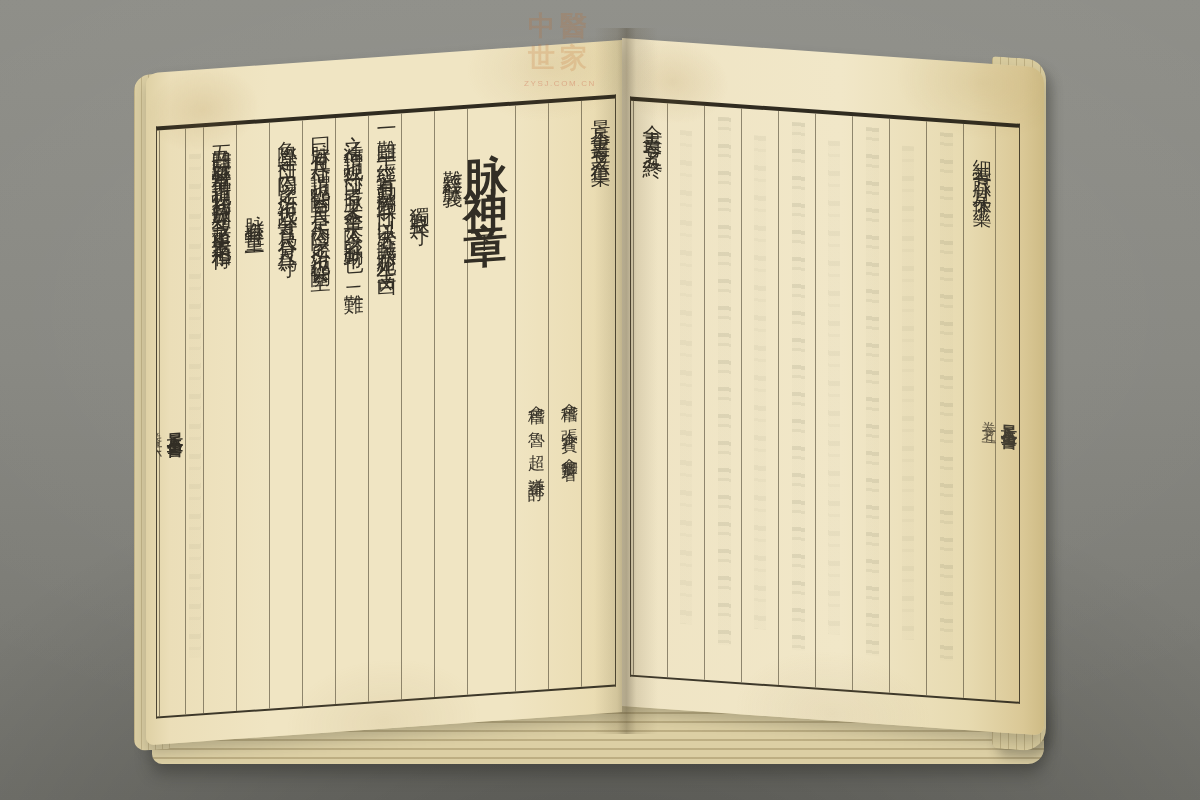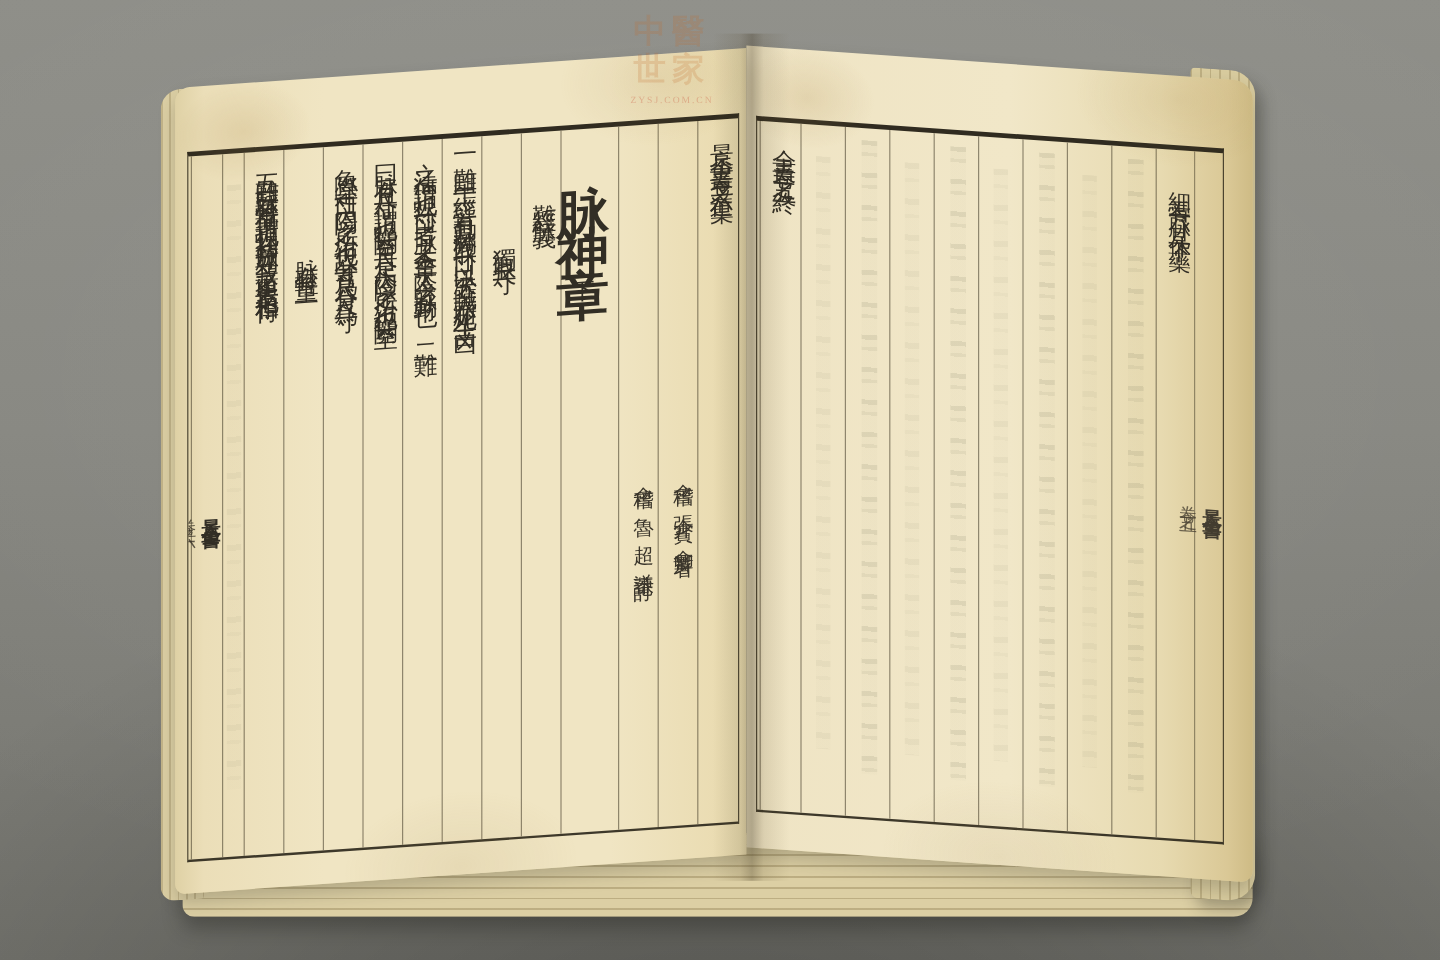--- a/index.html
+++ b/index.html
@@ -114,21 +114,21 @@
   .gutter{
     position:absolute;left:594px;top:28px;width:64px;height:706px;pointer-events:none;
     background:linear-gradient(90deg, rgba(80,66,35,0) 0%, rgba(80,66,35,.14) 36%,
       rgba(58,47,24,.30) 51%, rgba(80,66,35,.13) 66%, rgba(80,66,35,0) 100%);
   }
   
   .watermark{position:absolute;left:498px;top:6px;width:124px;height:104px;text-align:center;pointer-events:none;}
   .seal{width:66px;margin:4px auto 0;font-size:27px;line-height:1.2;letter-spacing:5px;
         color:rgba(196,106,42,.20);font-weight:bold;}
   .seal-caption{margin-top:4px;font-size:8px;letter-spacing:1.6px;color:rgba(198,70,45,.30);
-        font-family:Liberation Serif, serif;}
+        font-family:Liberation Sans, sans-serif;}
 </style>
 </head>
 <body>
 
 <div id="stage">
 
   <div class="book-shadow"></div>
 
   <div class="stack-bottom"></div>
   <div class="stack-right"></div>

